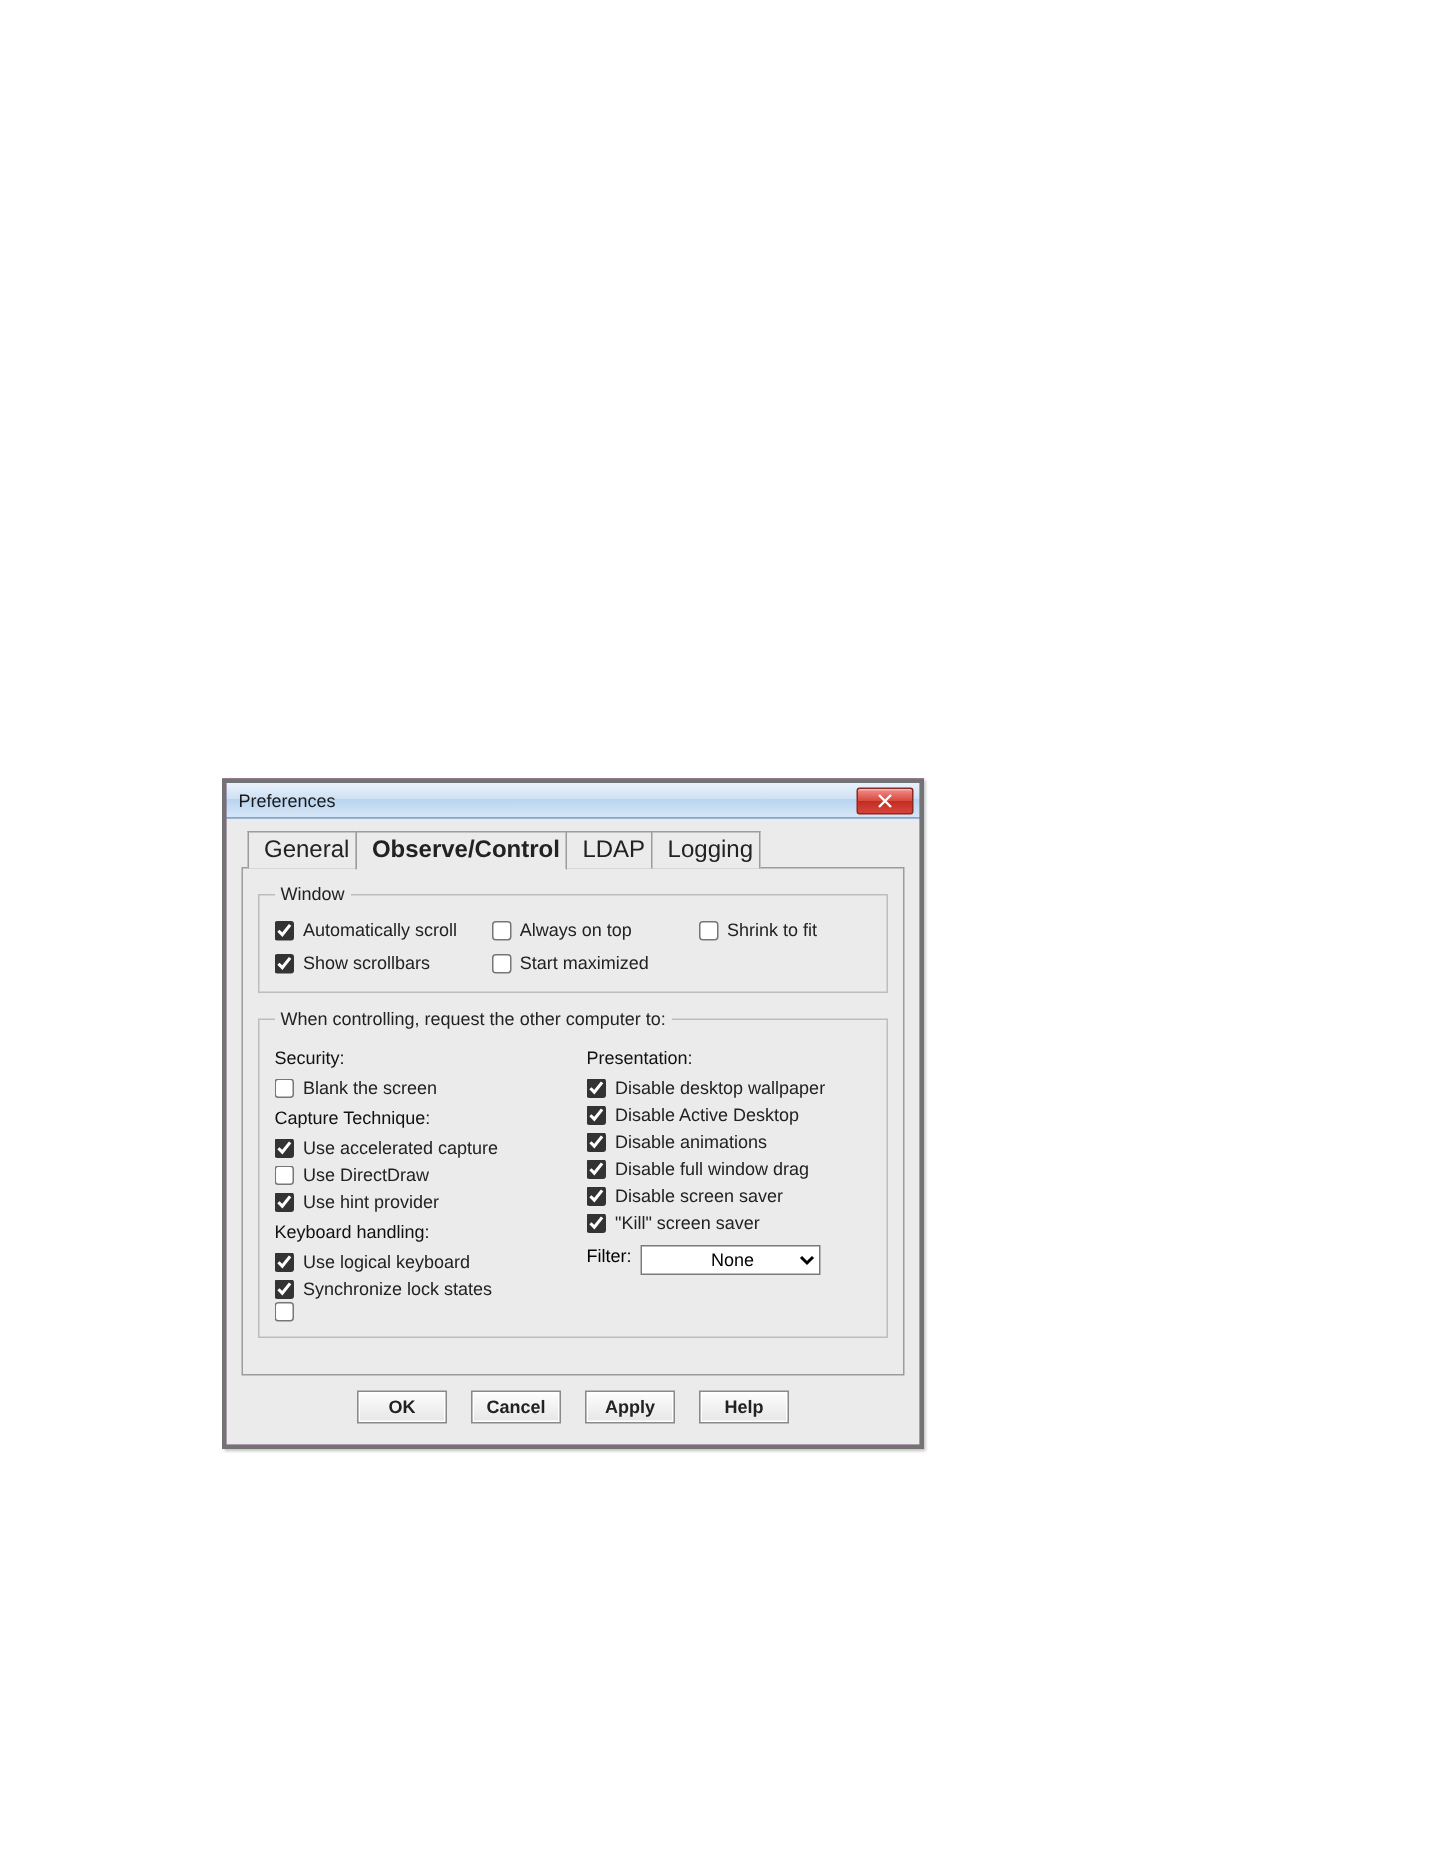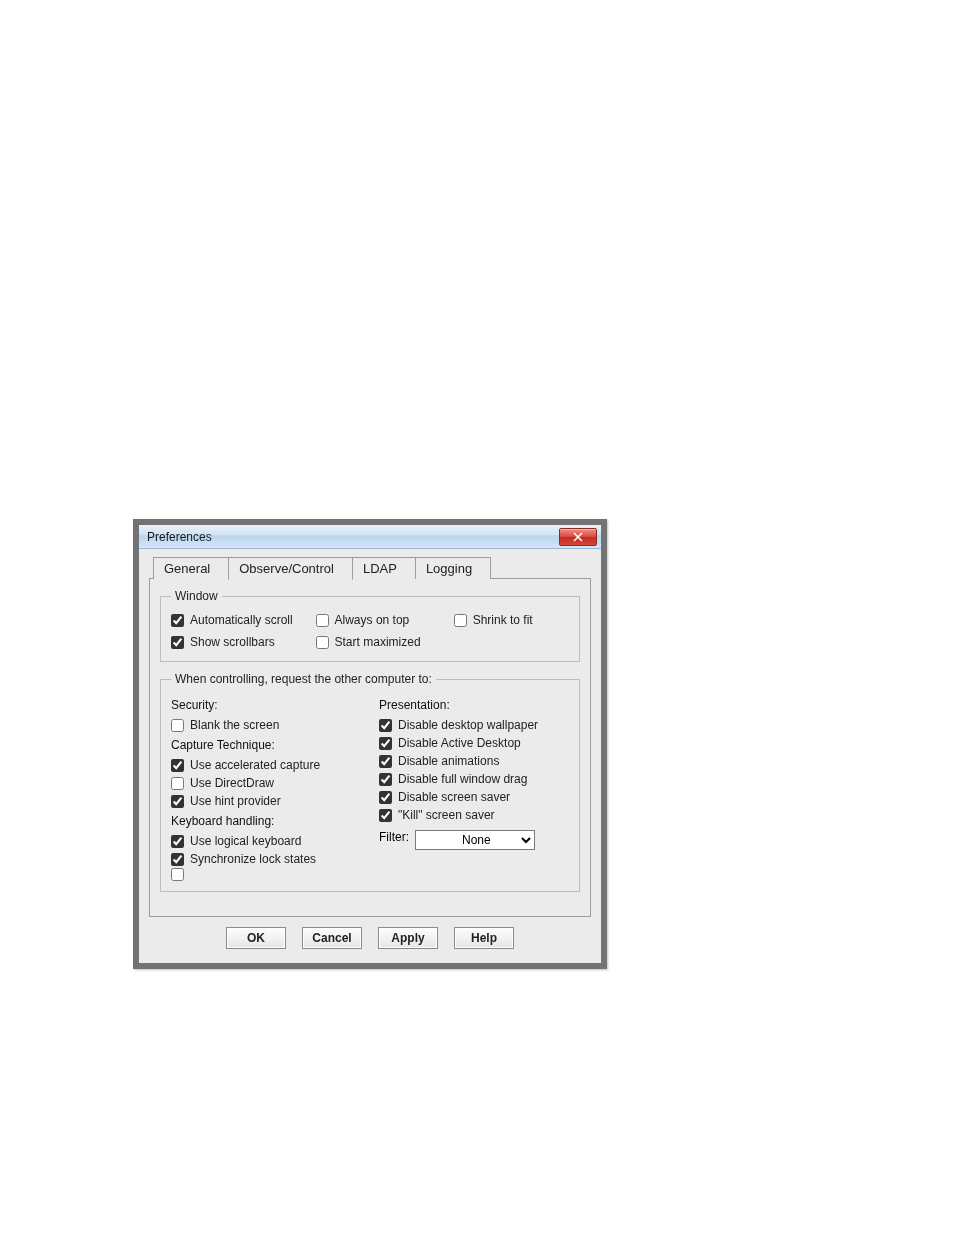--- a/index.html
+++ b/index.html
@@ -7,25 +7,25 @@
     padding: 0;
     width: 954px;
     height: 1235px;
     background: #fff;
     font-family: "Tahoma", "Segoe UI", Arial, sans-serif;
     font-size: 12px;
     position: relative;
   }
   .dialog {
     position: absolute;
-    left: 133px;
+    left: 148px;
     top: 519px;
     width: 462px;
     background: #701a75;
-    border: 6px solid #737373;
+    border: 3px solid #737373;
     box-shadow: 1px 1px 2px rgba(0,0,0,.25);
   }
   .titlebar {
     height: 24px;
     background: linear-gradient(to bottom, #eaf2fb 0%, #cee1f4 45%, #b9d4ef 46%, #d6e6f7 100%);
     border-bottom: 1px solid #9ab8d6;
     display: flex;
     align-items: center;
     padding: 0 4px 0 8px;
     box-sizing: border-box;
@@ -54,35 +54,36 @@
   }
   .tabs {
     display: flex;
     align-items: flex-end;
     padding-left: 4px;
     margin-bottom: -1px;
     position: relative;
     z-index: 2;
   }
   .tab {
-    padding: 3px 18px 3px 10px;
-    font-size: 13px;
+    padding: 3px 4px 3px 10px;
+    font-size: 16px;
     background: #ebebeb;
     border: 1px solid #9c9c9c;
     border-bottom: none;
     color: #222;
     margin-right: 0;
     position: relative;
   }
   .tab + .tab { margin-left: -1px; }
   .tab.active {
     background: #ebebeb;
     border-bottom: 1px solid #ebebeb;
     z-index: 3;
     margin-bottom: -1px;
+    font-weight: bold;
   }
   .tab-panel {
     border: 1px solid #9c9c9c;
     background: #ebebeb;
     padding: 10px 10px 14px 10px;
     position: relative;
     z-index: 1;
   }
   fieldset.group {
     border: 1px solid #bdbdbd;

